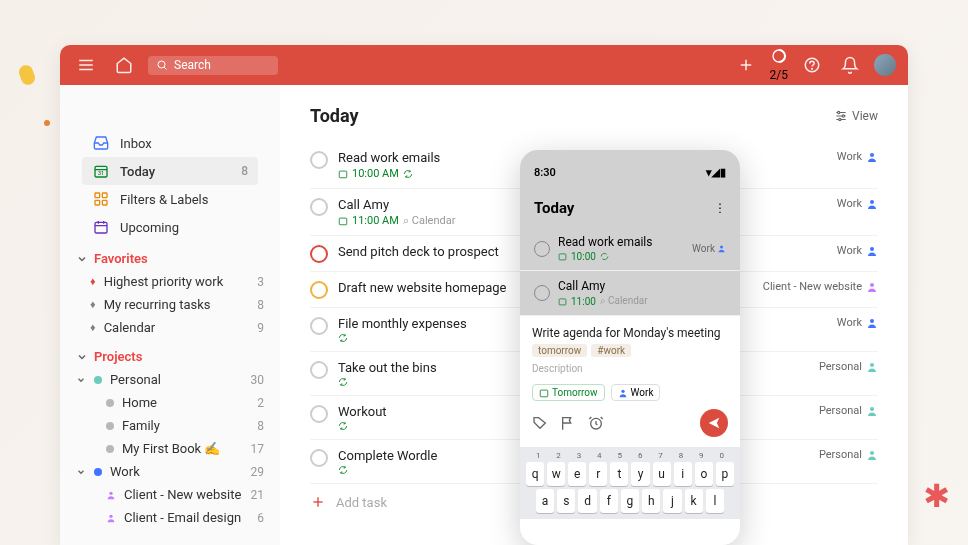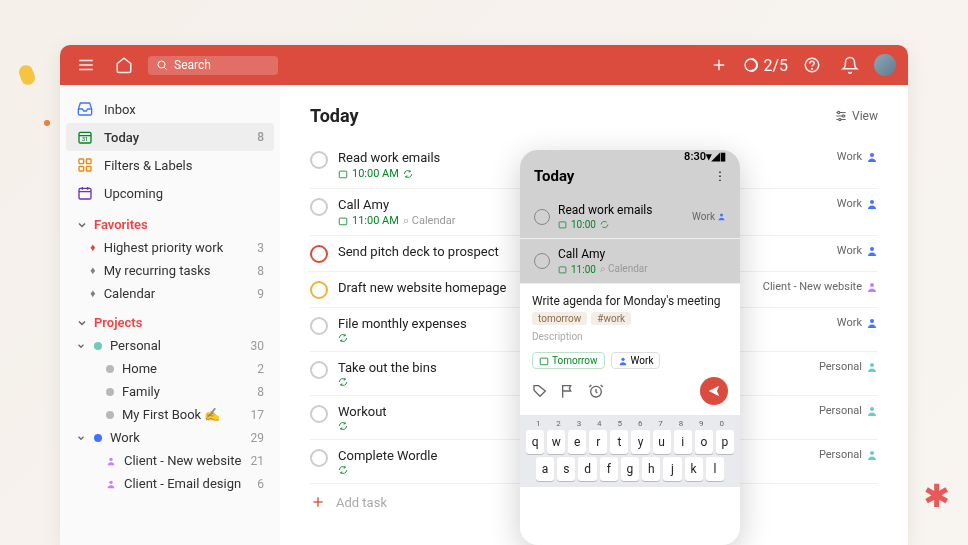--- a/index.html
+++ b/index.html
@@ -2,25 +2,25 @@
 <html><head>
 <meta charset="utf-8">
 <style>
 * { margin:0; padding:0; box-sizing:border-box; font-family:-apple-system,BlinkMacSystemFont,"Segoe UI",Roboto,sans-serif; }
 body { background:linear-gradient(135deg,#f5f0ea 0%,#f8f4f0 100%); width:968px; height:545px; overflow:hidden; position:relative; }
 .app { position:absolute; top:45px; left:60px; right:60px; bottom:0; background:#fff; border-radius:10px 10px 0 0; box-shadow:0 4px 20px rgba(0,0,0,.08); overflow:hidden; display:flex; flex-direction:column; }
 .topbar { background:#db4c3f; height:40px; display:flex; align-items:center; padding:0 12px; gap:10px; }
 .tb-btn { color:#fff; opacity:.9; cursor:pointer; display:flex; align-items:center; justify-content:center; width:28px; height:28px; }
 .search { background:rgba(255,255,255,.2); border-radius:4px; height:19px; display:flex; align-items:center; padding:0 8px; gap:6px; flex:0 0 130px; color:#fff; font-size:12px; }
 .tb-right { margin-left:auto; display:flex; align-items:center; gap:10px; }
-.prog { display:flex; align-items:center; gap:4px; color:#ffffff; font-size:16px; }
+.prog { display:flex; align-items:center; gap:4px; color:#000000; font-size:12px;flex-direction:column; }
 .avatar { width:22px; height:22px; border-radius:50%; background:linear-gradient(135deg,#8ab,#678); }
 .body { flex:1; display:flex; overflow:hidden; }
 .sidebar { width:220px; background:#fafafa; padding:10px 0; font-size:13px; color:#333; overflow:hidden; }
-.nav { padding:0 6px; }
+.nav { padding:0 22px;margin-top:34px; }
 .nav-item { display:flex; align-items:center; gap:10px; padding:5px 10px; border-radius:4px; cursor:pointer; }
 .nav-item.active { background:#eee; font-weight:500; }
 .nav-ic { width:18px; height:18px; display:flex; align-items:center; justify-content:center; flex-shrink:0; }
 .nav-count { margin-left:auto; color:#999; font-size:12px; }
 .section-hd { display:flex; align-items:center; gap:6px; padding:10px 16px 4px; font-weight:600; font-size:13px; color:#ef4444; cursor:pointer; }
 .fav-item,.proj-item { display:flex; align-items:center; gap:8px; padding:4px 16px 4px 30px; cursor:pointer; }
 .fav-item .nav-count,.proj-item .nav-count { margin-left:auto; }
 .dot { width:8px; height:8px; border-radius:50%; flex-shrink:0; }
 .main { flex:1; padding:20px 30px; position:relative; overflow:hidden; }
 .main-hd { display:flex; align-items:center; justify-content:space-between; margin-bottom:16px; }
@@ -32,21 +32,21 @@
 .task-cb.p2 { border-color:#f0b13c; }
 .task-body { flex:1; }
 .task-title { font-size:13px; color:#222; }
 .task-meta { display:flex; align-items:center; gap:4px; margin-top:2px; font-size:11px; color:#058527; }
 .task-meta .cal { color:#999; }
 .task-tag { margin-left:auto; display:flex; align-items:center; gap:4px; font-size:11px; color:#666; }
 .task-tag .pi { width:12px; height:12px; }
 .add-task { display:flex; align-items:center; gap:10px; padding:10px 0; color:#aaa; font-size:13px; cursor:pointer; }
 .phone { position:absolute; top:150px; left:520px; width:220px; height:395px; background:#fff; border-radius:18px; box-shadow:0 8px 32px rgba(0,0,0,.2); overflow:hidden; font-size:12px; }
 .ph-overlay { position:absolute; inset:0 0 auto 0; height:190px; background:rgba(0,0,0,.18); }
-.ph-status { display:flex; justify-content:flex-end; padding:0 14px; font-size:11px; font-weight:600; position:relative; }
+.ph-status { display:flex; justify-content:space-between; padding:16px 14px; font-size:11px; font-weight:600; position:relative; }
 .ph-hd { display:flex; justify-content:space-between; align-items:center; padding:4px 14px 10px; position:relative; }
 .ph-title { font-size:15px; font-weight:700; }
 .ph-task { display:flex; align-items:center; gap:8px; padding:8px 14px; border-bottom:1px solid #eee; position:relative; }
 .ph-cb { width:16px; height:16px; border:1.5px solid #888; border-radius:50%; flex-shrink:0; }
 .ph-body { flex:1; }
 .ph-ttitle { font-size:12px; margin-bottom:2px; }
 .ph-tmeta { font-size:10px; color:#058527; display:flex; gap:4px; align-items:center; }
 .ph-tag { font-size:10px; color:#666; display:flex; align-items:center; gap:2px; }
 .ph-compose { background:#fff; padding:10px 12px; position:relative; }
 .ph-ctitle { font-size:12px; color:#222; margin-bottom:4px; }

